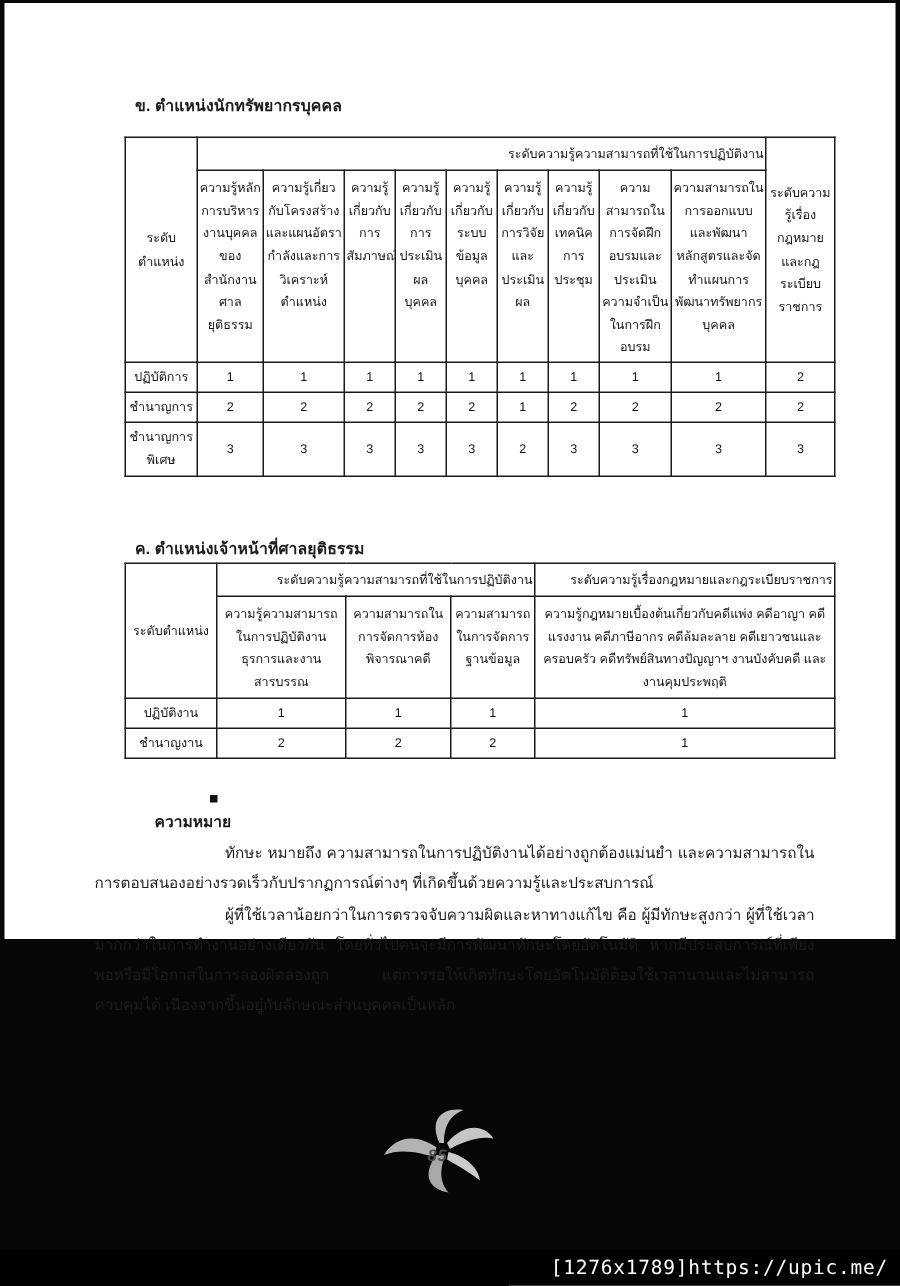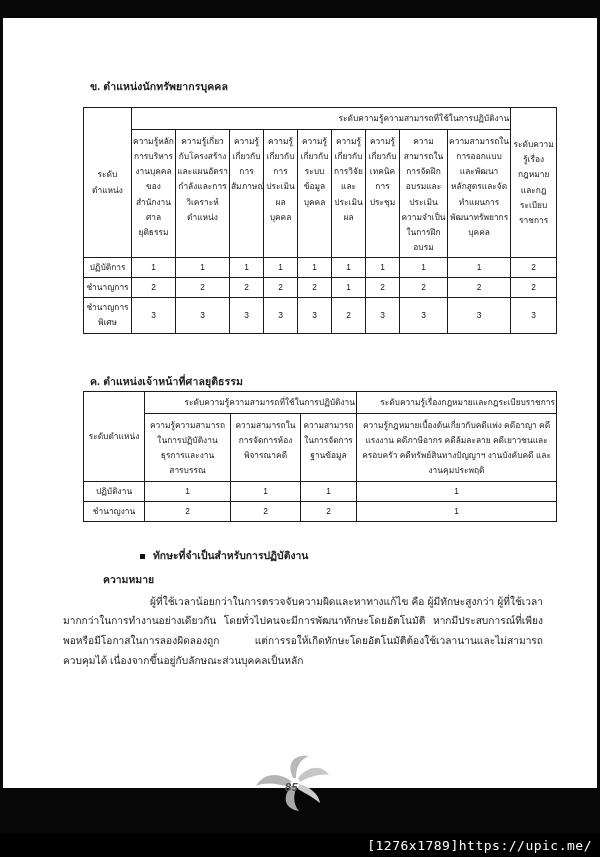--- a/index.html
+++ b/index.html
@@ -7,22 +7,22 @@
   body { font-family: "Liberation Sans", "DejaVu Sans", sans-serif; }
 
   .frame {
     position: relative;
     width: 600px; height: 857px;
     background: #070707;
     overflow: hidden;
   }
   .sheet {
     position: absolute;
-    left: 3px; top: 18px;
-    width: 594px; height: 770px;
+    left: 3px; top: 2px;
+    width: 594px; height: 624px;
     background: #ffffff;
     color: #1c1c1c;
   }
 
   
   .sec-title {
     position: absolute;
     left: 87px;
     font-size: 10.5px;
     font-weight: 600;
@@ -252,24 +252,24 @@
             <td>2</td>
             <td>2</td>
             <td>1</td>
           </tr>
         </tbody>
       </table>
 
     <div class="skills">
       <div class="skills-heading">
         <span class="bullet-square"></span>
-        <span>ทักษะที่จำเป็นสำหรับการปฏิบัติงาน</span>
       </div>
       <div class="skills-subheading">ความหมาย</div>
       <div class="skills-paragraphs">
+          <p>ทักษะ หมายถึง ความสามารถในการปฏิบัติงานได้อย่างถูกต้องแม่นยำ และความสามารถในการตอบสนองอย่างรวดเร็วกับปรากฏการณ์ต่างๆ ที่เกิดขึ้นด้วยความรู้และประสบการณ์</p>
           <p>ผู้ที่ใช้เวลาน้อยกว่าในการตรวจจับความผิดและหาทางแก้ไข คือ ผู้มีทักษะสูงกว่า ผู้ที่ใช้เวลามากกว่าในการทำงานอย่างเดียวกัน โดยทั่วไปคนจะมีการพัฒนาทักษะโดยอัตโนมัติ หากมีประสบการณ์ที่เพียงพอหรือมีโอกาสในการลองผิดลองถูก แต่การรอให้เกิดทักษะโดยอัตโนมัติต้องใช้เวลานานและไม่สามารถควบคุมได้ เนื่องจากขึ้นอยู่กับลักษณะส่วนบุคคลเป็นหลัก</p>
         </div>
     </div>
 
     <svg class="footer-logo" viewBox="0 0 84 62" xmlns="http://www.w3.org/2000/svg">
       <path d="M40 27 C33 12 41 3 56 5 C46 9 43 17 43 27 Z" fill="#b9b9b9"></path>
       <path d="M45 27 C57 13 70 15 76 24 C66 22 54 27 47 31 Z" fill="#c6c6c6"></path>
       <path d="M38 30 C24 20 10 23 3 35 C15 30 28 34 36 36 Z" fill="#b3b3b3"></path>
       <path d="M38 35 C28 48 33 58 46 60 C39 52 41 42 44 35 Z" fill="#a8a8a8"></path>
       <path d="M46 33 C58 36 66 44 67 52 C58 45 50 41 45 38 Z" fill="#cccccc"></path>

